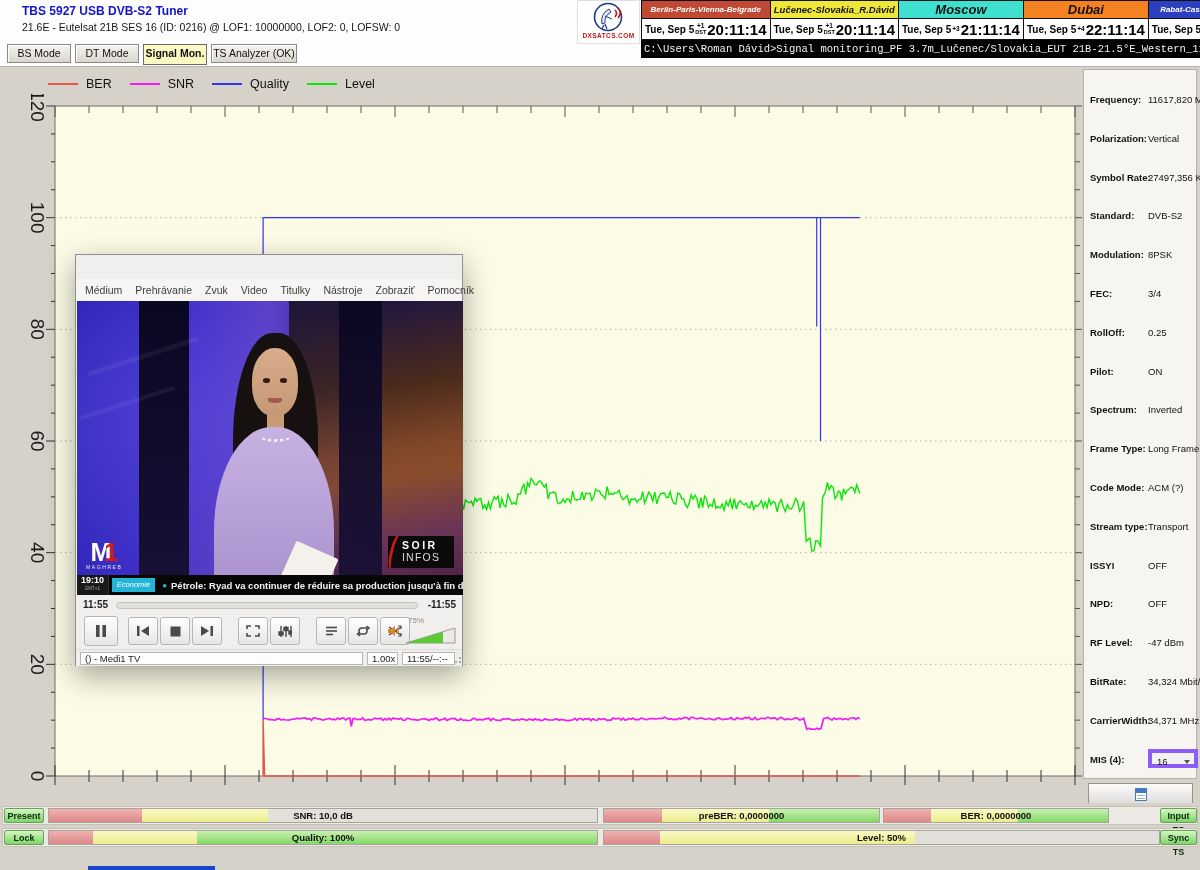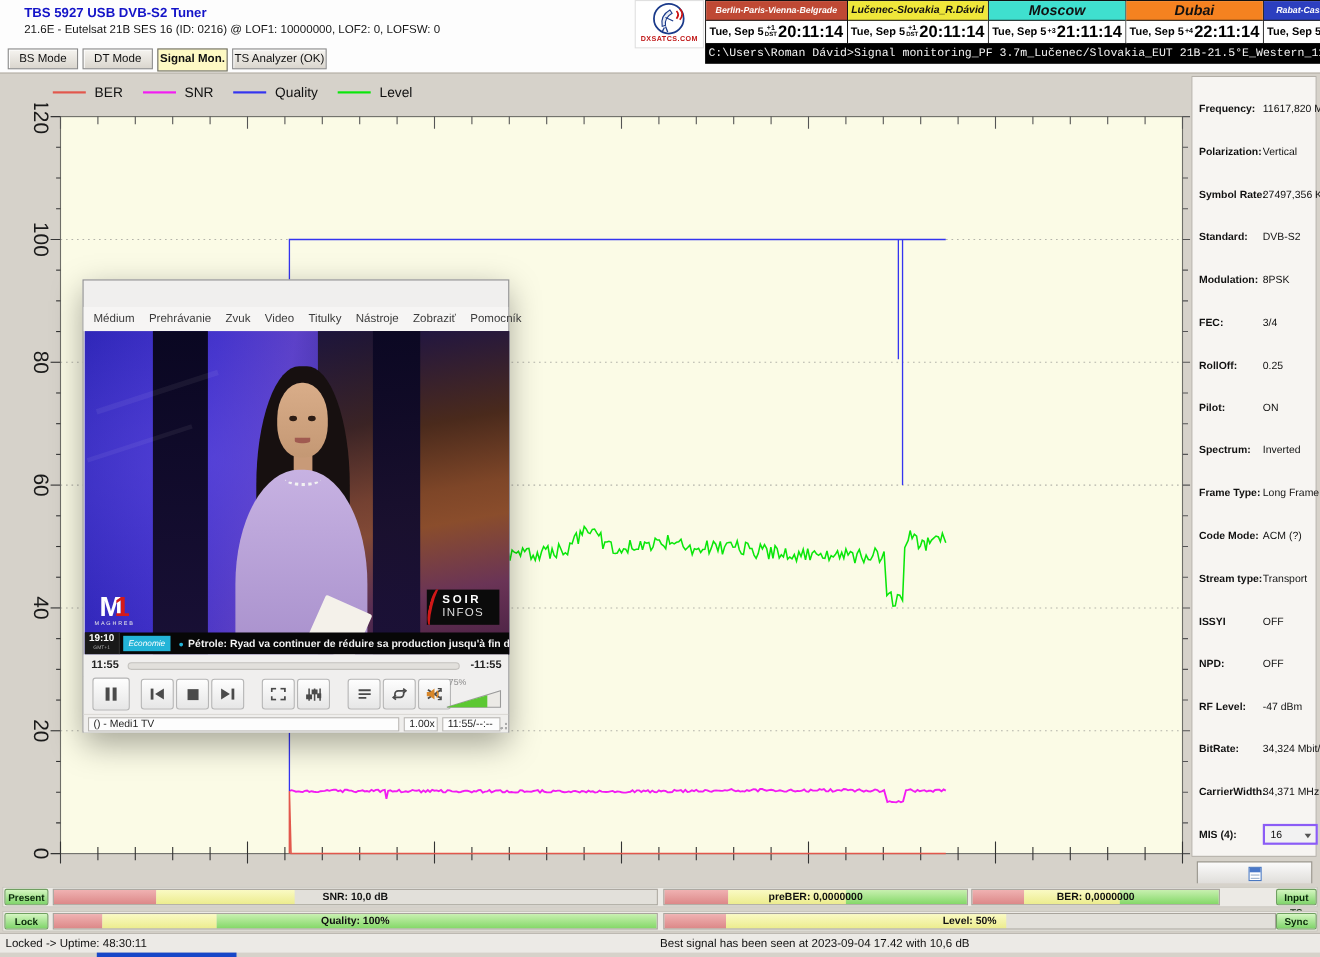--- a/index.html
+++ b/index.html
@@ -36,21 +36,21 @@
   .leg-item { display:flex; align-items:center; gap:8px; }
   .leg-swatch { width:30px; height:2px; }
   .leg-label { font-size:12.5px; color:#111; }
   #chart-svg { position:absolute; left:20px; top:27px; }
 
   
   .sidebar { position:absolute; left:1083px; top:2px; width:114px; height:710px; background:#f7f5f2; border:1px solid #b4b0a8; }
   .param { position:absolute; left:6px; width:102px; height:30px; }
   .param .pl { position:absolute; left:0; top:0; font-size:9.5px; font-weight:bold; color:#111; white-space:nowrap; }
   .param .pv { position:absolute; left:58px; top:0; font-size:9.5px; color:#111; white-space:nowrap; }
-  .mis-select { position:absolute; left:58px; top:-5px; width:50px; height:19px; background:#f2f2f2; border:2px solid #8b5cf6; font-size:9.5px; color:#111; line-height:17px; padding-left:5px; }
+  .mis-select { position:absolute; left:58px; top:-5px; width:50px; height:19px; background:#f2f2f2; border:4px solid #8b5cf6; font-size:9.5px; color:#111; line-height:17px; padding-left:5px; }
   .mis-select .arr { position:absolute; right:4px; top:7px; width:0; height:0; border-left:3.5px solid transparent; border-right:3.5px solid transparent; border-top:4px solid #555; }
   .sb-btn { position:absolute; left:1088px; top:716px; width:105px; height:22px; background:linear-gradient(#fbfbfb,#dedcd8); border:1px solid #9a968e; display:flex; align-items:center; justify-content:center; }
   .sb-icon { width:12px; height:13px; border:1px solid #4a78c0; background:#fff; position:relative; }
   .sb-icon:before { content:""; position:absolute; left:0; top:0; width:100%; height:4px; background:#4a78c8; }
   .sb-icon:after { content:""; position:absolute; left:1px; top:6px; width:8px; height:1px; background:#9ab0cc; box-shadow:0 3px 0 #9ab0cc; }
 
   
   .vlc { position:absolute; left:75px; top:187px; width:388px; height:412px; background:#f0efee; border:1px solid #8f8f8f; box-shadow:0 10px 28px rgba(0,0,0,.35); }
   .vlc-title { position:absolute; left:0; top:0; width:100%; height:24px; background:#f2f1f0; }
   .vlc-cone { position:absolute; left:7px; top:4px; }
@@ -605,18 +605,14 @@
       </div>
       <div class="bar" style="left: 603px; top: 27px; width: 557px;">
         <div class="seg" style="left: 0%; width: 10%; background: linear-gradient(rgb(240, 178, 178), rgb(220, 136, 136));"></div>
         <div class="seg" style="left: 10%; width: 46%; background: linear-gradient(rgb(250, 250, 196), rgb(236, 236, 142));"></div>
         <div class="seg" style="left: 56%; width: 44%; background: rgb(226, 224, 218);"></div>
         <div class="bar-label">Level: 50%</div>
       </div>
       <div class="ind-btn" style="left: 1160px; top: 27px; width: 37px;">Sync TS</div>
     </div>
 
-  <div class="statusline">
-    <span style="left:5px;">Locked -&gt; Uptime: 48:30:11</span>
-    <span style="left:600px;">Best signal has been seen at 2023-09-04 17.42 with 10,6 dB</span>
-  </div>
   <div class="sliver"></div>
 </div>
 
 </body></html>

